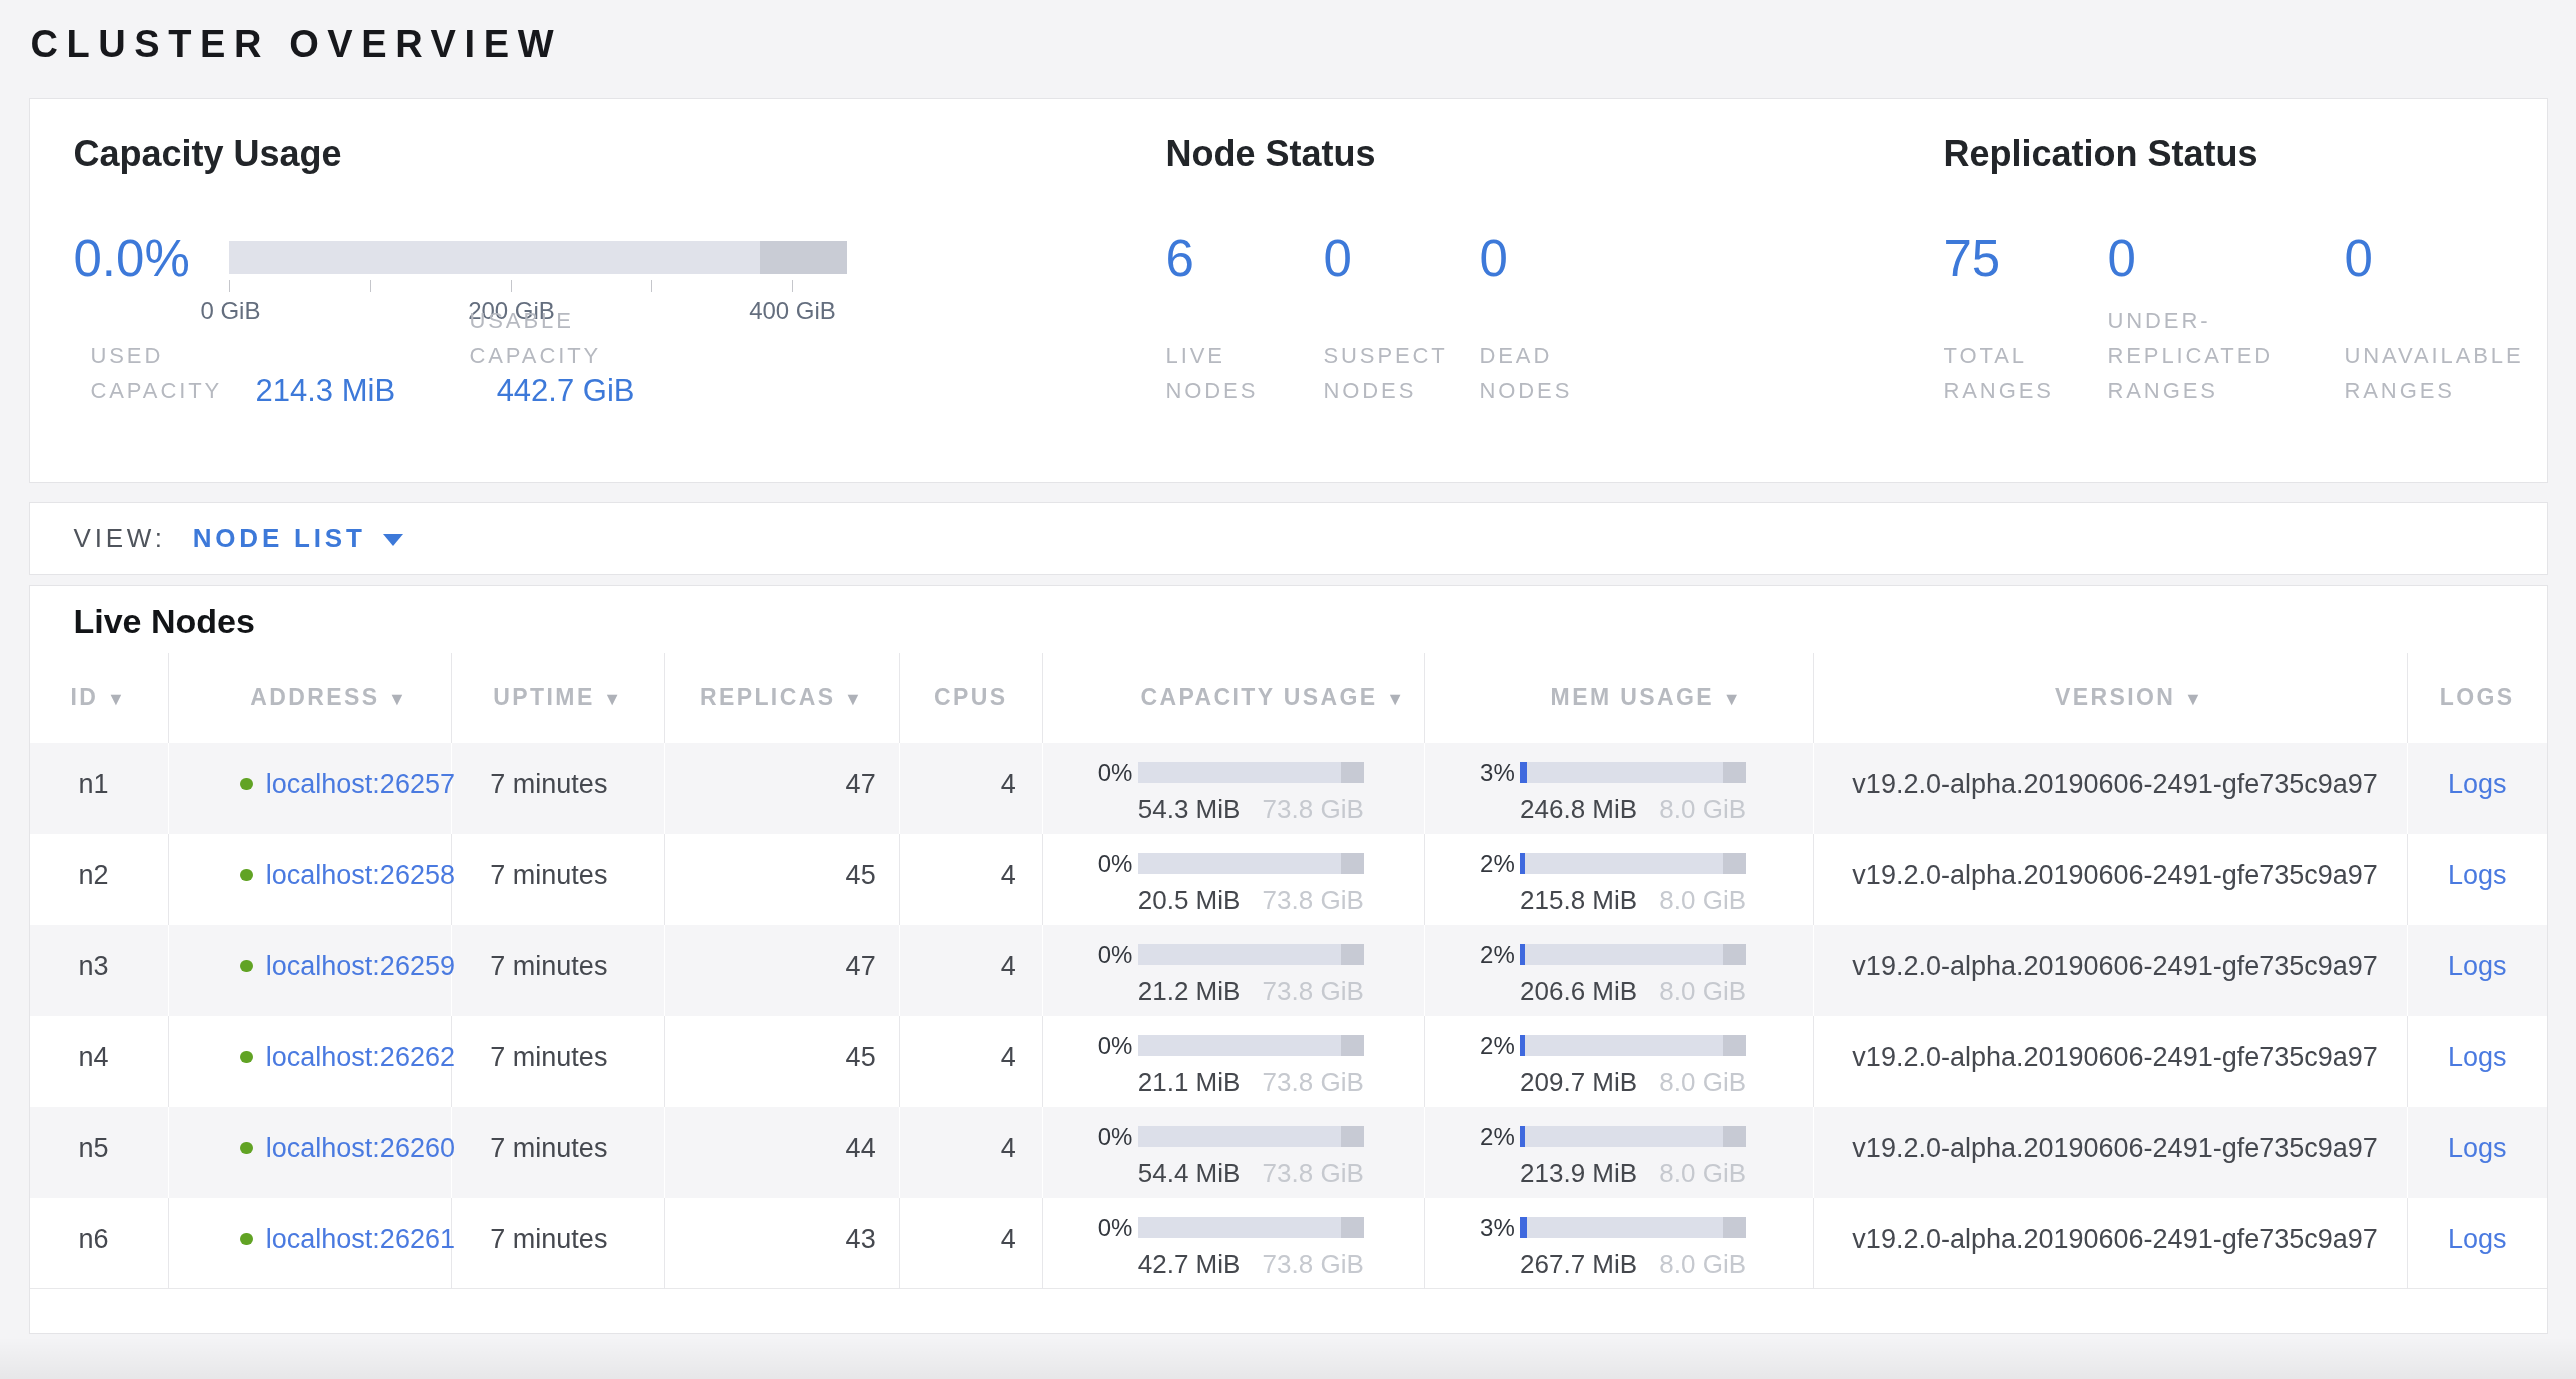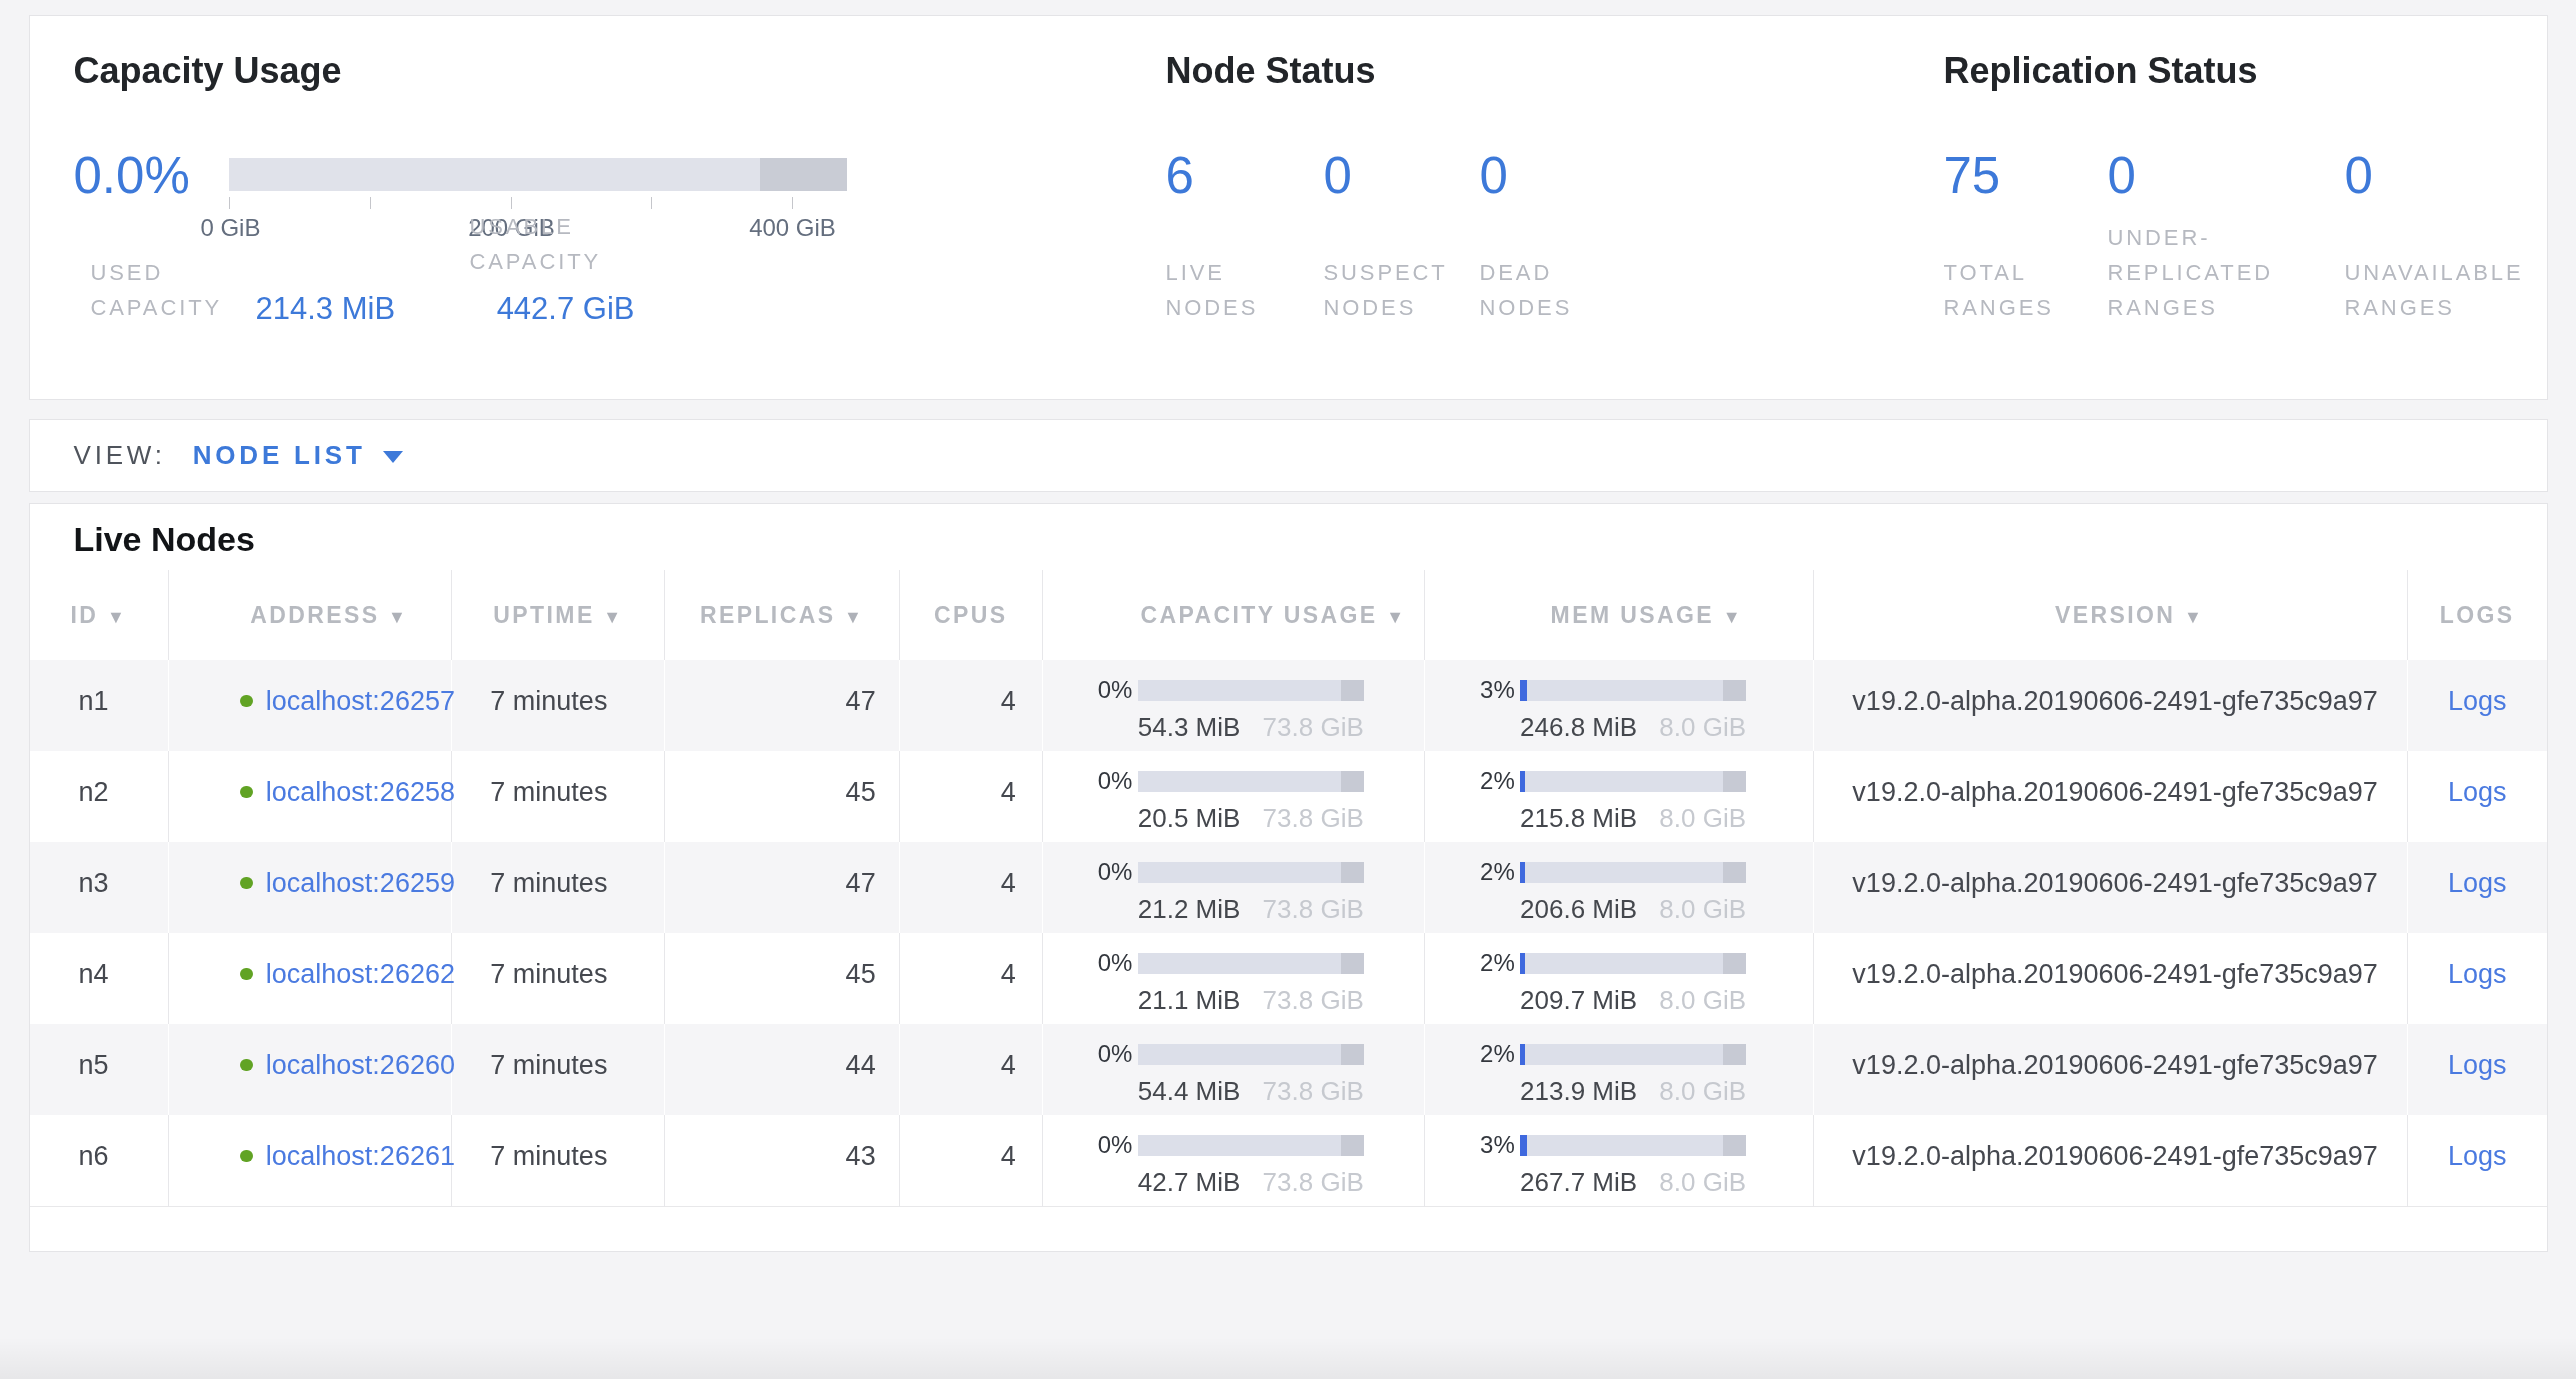--- a/index.html
+++ b/index.html
@@ -56,21 +56,21 @@
   }
   .cap-axis .l0 { left:1.9px; } .cap-axis .l1 { left:283px; } .cap-axis .l2 { left:564px; }
 
   .cstat { position:absolute; bottom:74px; display:flex; align-items:flex-end; }
   .cstat-used { left:17px; } .cstat-usable { left:396px;flex-direction:column; }
   .cstat .lbl {
     width:133px; margin-right:32px;
     font-size:22px; letter-spacing:2.9px; line-height:35px; color:#b6b9c0;
   }
   .cstat .lbl span { display:block; }
-  .cstat .val { font-size:31px; color:#3d79d9; margin-bottom:-1.9px; white-space:nowrap;margin-top:12px; }
+  .cstat .val { font-size:31px; color:#3d79d9; margin-bottom:-1.9px; white-space:nowrap; }
 
   .statcol { position:absolute; top:0; height:100%; }
 
   
   .panel.viewbar {
     margin-top:19px; height:73px;
     display:flex; align-items:center; padding-left:44px;
   }
   .view-label { font-size:26px; letter-spacing:3.8px; color:#4f545c; font-weight:400; }
   .view-select { display:flex; align-items:center; margin-left:27px; cursor:pointer; }
@@ -137,20 +137,21 @@
   .bottom-shade {
     position:absolute; left:0; right:0; bottom:0; height:42px;
     background:linear-gradient(180deg, rgba(0,0,0,0) 0%, rgba(0,0,0,0.055) 100%);
   }
 </style>
 </head>
 <body>
 
 <div class="page">
 
+  <h1 class="page-title">CLUSTER OVERVIEW</h1>
 
   <section class="panel summary">
 
     <div class="sec sec-capacity">
       <h2>Capacity Usage</h2>
       <div class="big-number">0.0%</div>
       <div class="capbar">
         <div class="cap-dark"></div>
         <div class="cap-fill" style="width: 0%;"></div>
       </div>

